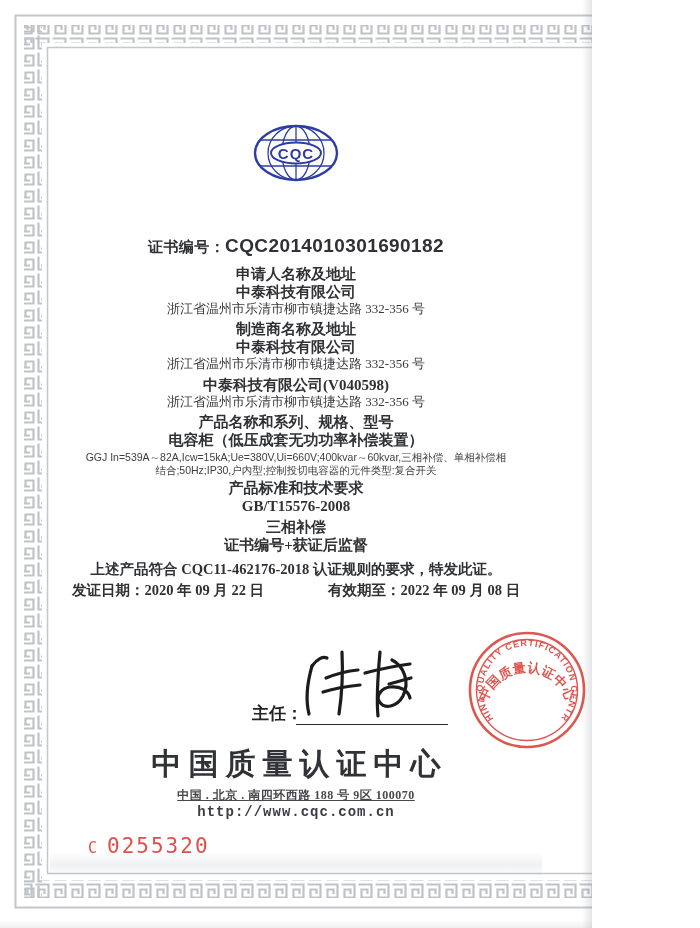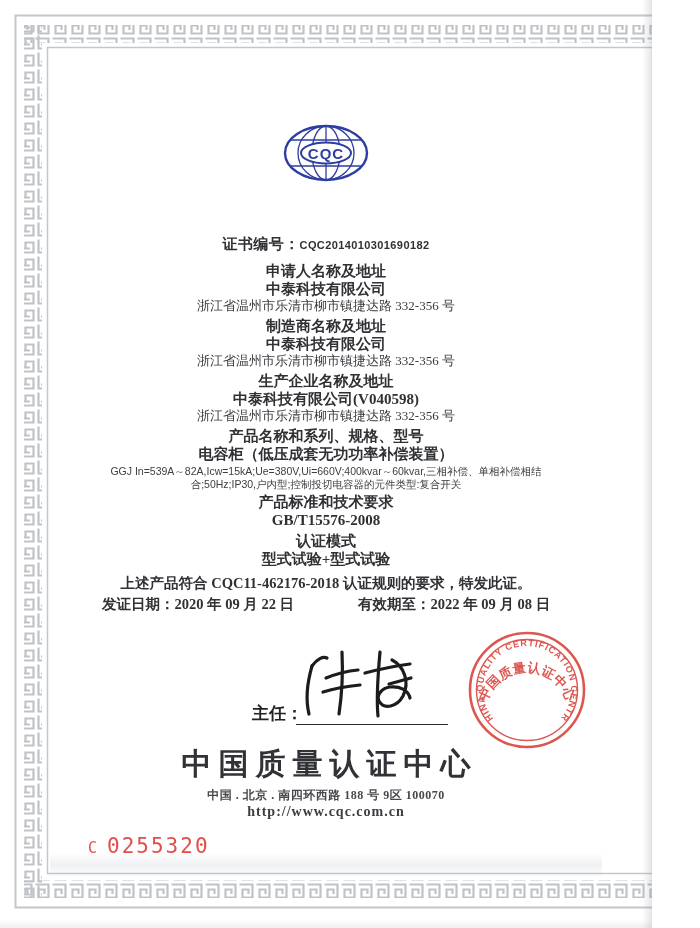--- a/index.html
+++ b/index.html
@@ -1,44 +1,44 @@
 <!DOCTYPE html>
 <html><head>
 <meta charset="utf-8">
 <style>
   html,body{margin:0;padding:0;background:#ffffff;}
-  .sheet{position:relative;width:652px;height:928px;background:#ffffff;overflow:hidden;
+  .sheet{position:relative;width:592px;height:928px;background:#ffffff;overflow:hidden;
          font-family:"Liberation Serif", serif;color:#2f3134;}
   .frame{position:absolute;left:0;top:0;}
   .logo{position:absolute;top:122px;left:50%;transform:translateX(-50%);}
   .title{position:absolute;top:188px;left:0;width:100%;text-align:center;
          font-size:29px;font-weight:bold;letter-spacing:13px;text-indent:13px;color:#3b3d40;}
   .col{position:absolute;left:68px;right:68px;top:235px;text-align:center;}
   .cert-line{font-size:15px;font-weight:bold;letter-spacing:.4px;margin-bottom:9px;}
-  .cert-line .num{font-family:"Liberation Sans",sans-serif;font-size:11px;}
+  .cert-line .num{font-family:"Liberation Sans",sans-serif;font-size:19px;}
   .section{margin-bottom:4px;}
   .sec-label{font-size:15px;font-weight:bold;line-height:17px;margin-top:3px;}
   .sec-name{font-size:15px;font-weight:600;line-height:18px;}
   .sec-addr{font-size:13px;font-weight:500;line-height:16px;color:#36383c;}
   .spec{font-size:10.5px;line-height:12.5px;font-weight:500;margin:2px 14px 4px;
         font-family:"Liberation Sans",sans-serif;color:#3c3e42;}
   .statement{font-size:14.5px;font-weight:bold;margin-top:6px;line-height:19px;}
   .dates{font-size:14.5px;font-weight:bold;margin-top:2px;line-height:19px;
          display:flex;justify-content:center;gap:64px;}
   .validity{font-size:14.5px;font-weight:bold;margin-top:2px;line-height:19px;}
   .director{position:absolute;left:252px;top:702px;font-size:17px;font-weight:bold;color:#232323;}
   .sig-line{position:absolute;left:296px;top:724px;width:152px;border-top:1.6px solid #2b2b2b;}
   .signature{position:absolute;left:292px;top:640px;}
   .stamp{position:absolute;left:462px;top:625px;opacity:.9;}
   .org-name{position:absolute;top:744px;left:0;width:100%;text-align:center;
             font-size:30px;font-weight:bold;letter-spacing:7px;text-indent:7px;color:#303236;}
   .org-address{position:absolute;top:787px;left:0;width:100%;text-align:center;
-               font-size:12px;font-weight:bold;letter-spacing:.5px;color:#46484c;}
+               font-size:12px;font-weight:bold;letter-spacing:.5px;color:#46484c;text-decoration:underline;}
   .org-url{position:absolute;top:804px;left:0;width:100%;text-align:center;
-           font-family:Liberation Serif, serif;font-size:14px;font-weight:bold;
+           font-family:Liberation Mono, monospace;font-size:14px;font-weight:bold;
            letter-spacing:1px;color:#3b3d42;}
   .serial{position:absolute;left:88px;top:834px;color:#e04f4b;
           font-family:"DejaVu Sans Mono",monospace;}
   .serial .pfx{font-size:15px;margin-right:10px;}
   .serial .digits{font-size:21px;letter-spacing:2px;}
   .scan-band{position:absolute;left:50px;right:50px;top:852px;height:26px;
              background:linear-gradient(to bottom,rgba(150,158,170,0),rgba(150,158,170,.14),rgba(150,158,170,0));}
   .edge-right{position:absolute;right:0;top:0;width:10px;height:100%;
               background:linear-gradient(to right,rgba(120,125,135,0),rgba(120,125,135,.20));}
   .edge-bottom{position:absolute;bottom:0;left:0;width:100%;height:8px;
@@ -98,39 +98,38 @@
       <div class="sec-addr">浙江省温州市乐清市柳市镇捷达路 332-356 号</div>
     </div>
 
     <div class="section">
       <div class="sec-label">制造商名称及地址</div>
       <div class="sec-name">中泰科技有限公司</div>
       <div class="sec-addr">浙江省温州市乐清市柳市镇捷达路 332-356 号</div>
     </div>
 
     <div class="section">
-      <div class="sec-label">生产企业名称及地址</div>
       <div class="sec-name">中泰科技有限公司(V040598)</div>
       <div class="sec-addr">浙江省温州市乐清市柳市镇捷达路 332-356 号</div>
     </div>
 
     <div class="section">
       <div class="sec-label">产品名称和系列、规格、型号</div>
       <div class="sec-name">电容柜（低压成套无功功率补偿装置）</div>
       <div class="spec">GGJ In=539A～82A,Icw=15kA;Ue=380V,Ui=660V;400kvar～60kvar,三相补偿、单相补偿相结合;50Hz;IP30,户内型;控制投切电容器的元件类型:复合开关</div>
     </div>
 
     <div class="section">
       <div class="sec-label">产品标准和技术要求</div>
       <div class="sec-name">GB/T15576-2008</div>
     </div>
 
     <div class="section">
-      <div class="sec-label">认证模式</div>
-      <div class="sec-name">型式试验+型式试验</div>
+      <div class="sec-label">三相补偿</div>
+      <div class="sec-name">证书编号+获证后监督</div>
     </div>
 
     <div class="statement">上述产品符合 CQC11-462176-2018 认证规则的要求，特发此证。</div>
 
     <div class="dates">
       <span>发证日期：2020 年 09 月 22 日</span>
       <span>有效期至：2022 年 09 月 08 日</span>
     </div>
 
   </div>

